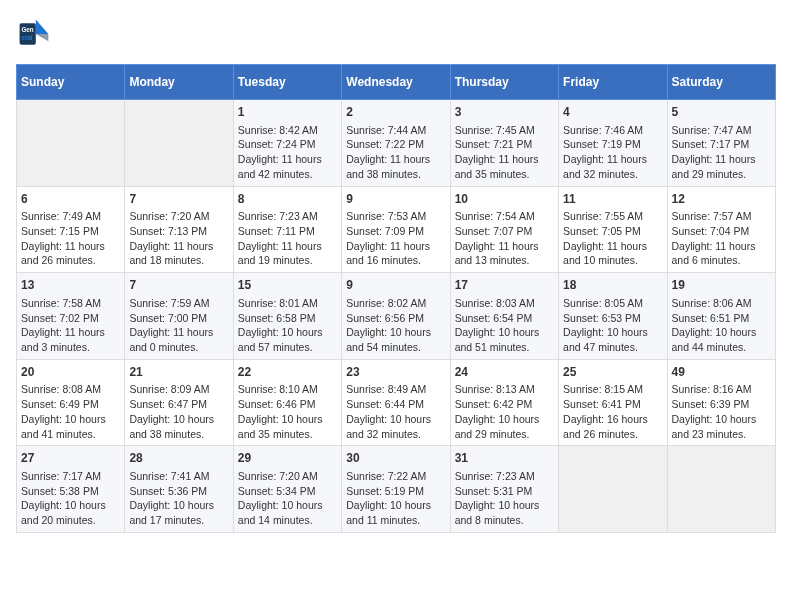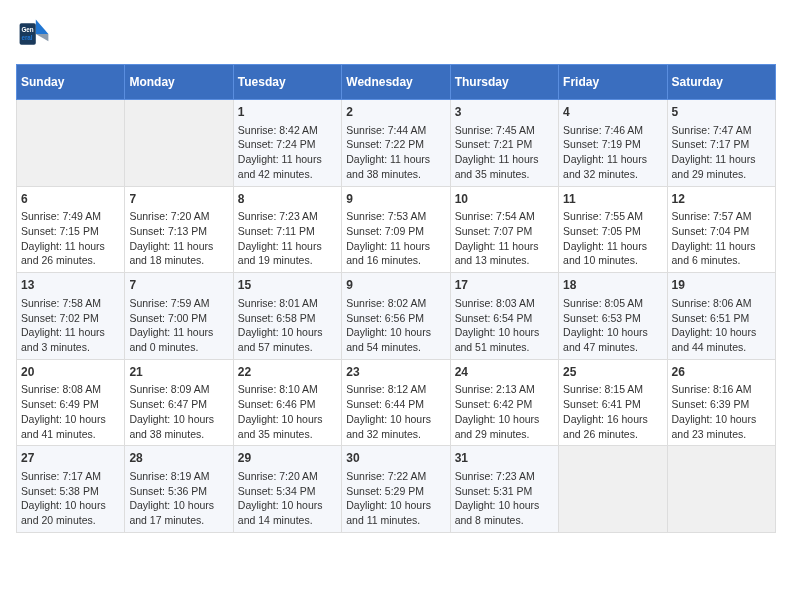--- a/index.html
+++ b/index.html
@@ -252,66 +252,66 @@
           <div>Daylight: 10 hours and 38 minutes.</div>
         </td>
         <td>
           <span class="day-num">22</span>
           <div>Sunrise: 8:10 AM</div>
           <div>Sunset: 6:46 PM</div>
           <div>Daylight: 10 hours and 35 minutes.</div>
         </td>
         <td>
           <span class="day-num">23</span>
-          <div>Sunrise: 8:12 AM</div>
+          <div>Sunrise: 8:49 AM</div>
           <div>Sunset: 6:44 PM</div>
           <div>Daylight: 10 hours and 32 minutes.</div>
         </td>
         <td>
           <span class="day-num">24</span>
-          <div>Sunrise: 2:13 AM</div>
+          <div>Sunrise: 8:13 AM</div>
           <div>Sunset: 6:42 PM</div>
           <div>Daylight: 10 hours and 29 minutes.</div>
         </td>
         <td>
           <span class="day-num">25</span>
           <div>Sunrise: 8:15 AM</div>
           <div>Sunset: 6:41 PM</div>
           <div>Daylight: 16 hours and 26 minutes.</div>
         </td>
         <td>
-          <span class="day-num">26</span>
+          <span class="day-num">49</span>
           <div>Sunrise: 8:16 AM</div>
           <div>Sunset: 6:39 PM</div>
           <div>Daylight: 10 hours and 23 minutes.</div>
         </td>
       </tr>
       <tr>
         <td>
           <span class="day-num">27</span>
           <div>Sunrise: 7:17 AM</div>
           <div>Sunset: 5:38 PM</div>
           <div>Daylight: 10 hours and 20 minutes.</div>
         </td>
         <td>
           <span class="day-num">28</span>
-          <div>Sunrise: 8:19 AM</div>
+          <div>Sunrise: 7:41 AM</div>
           <div>Sunset: 5:36 PM</div>
           <div>Daylight: 10 hours and 17 minutes.</div>
         </td>
         <td>
           <span class="day-num">29</span>
           <div>Sunrise: 7:20 AM</div>
           <div>Sunset: 5:34 PM</div>
           <div>Daylight: 10 hours and 14 minutes.</div>
         </td>
         <td>
           <span class="day-num">30</span>
           <div>Sunrise: 7:22 AM</div>
-          <div>Sunset: 5:29 PM</div>
+          <div>Sunset: 5:19 PM</div>
           <div>Daylight: 10 hours and 11 minutes.</div>
         </td>
         <td>
           <span class="day-num">31</span>
           <div>Sunrise: 7:23 AM</div>
           <div>Sunset: 5:31 PM</div>
           <div>Daylight: 10 hours and 8 minutes.</div>
         </td>
         <td class="empty"></td>
         <td class="empty"></td>

